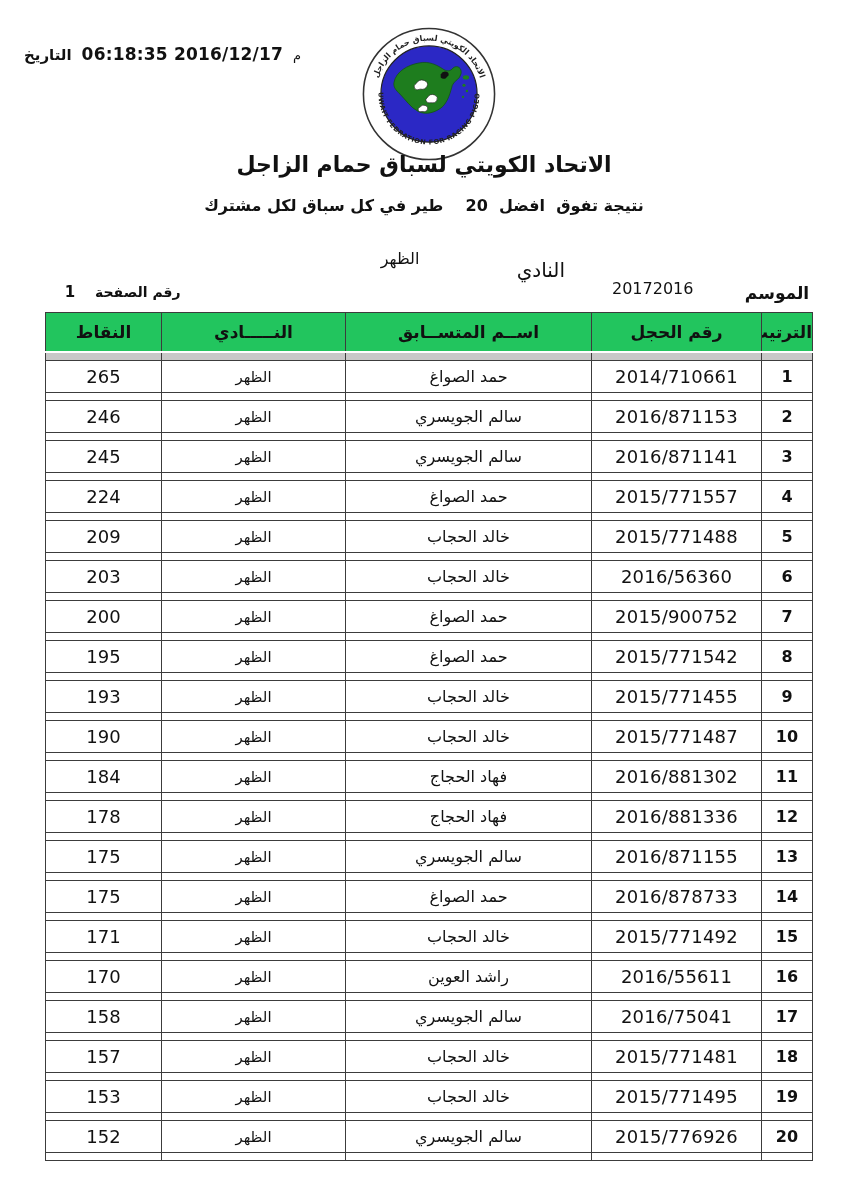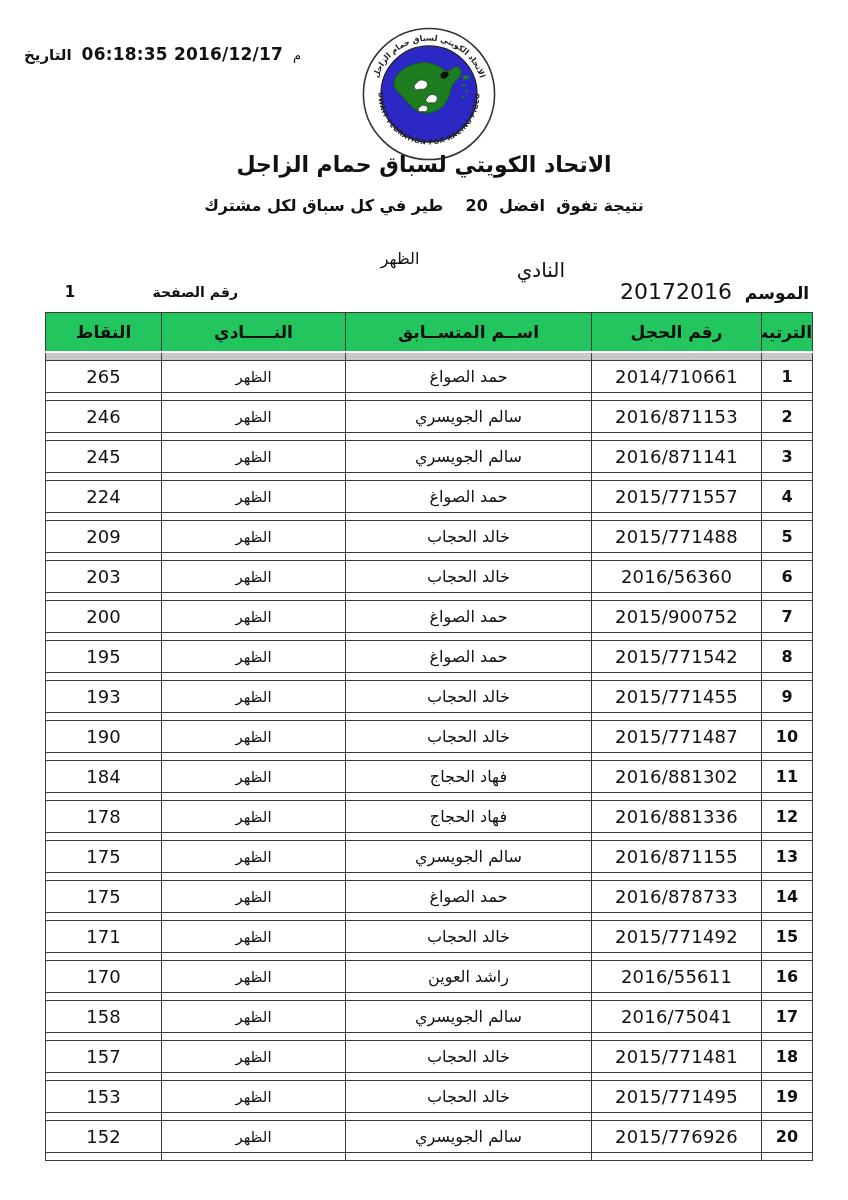--- a/index.html
+++ b/index.html
@@ -32,24 +32,24 @@
     text-align:center; font-weight:bold; font-size:16px; direction:rtl; white-space:pre;
   }
 
   
   .club-label  { position:absolute; top:258px; left:495px; width:70px; text-align:right;
                  font-weight:normal; font-size:20px; direction:rtl; }
   .club-value  { position:absolute; top:249px; left:370px; width:60px; text-align:center;
                  font-size:16px; direction:rtl; }
   .season-label{ position:absolute; top:283px; left:742px; width:70px; text-align:center;
                  font-weight:bold; font-size:17px; direction:rtl; }
-  .season-value{ position:absolute; top:279px; left:612px; width:128px; text-align:center;
-                 font-size:22px; direction:ltr; }
-  .page-label  { position:absolute; top:284px; left:95px;  width:95px; text-align:right;
-                 font-weight:bold; font-size:14px; direction:rtl;margin-left:48px; }
+  .season-value{ position:absolute; top:279px; left:612px; width:128px; text-align:left;
+                 font-size:16px; direction:ltr; }
+  .page-label  { position:absolute; top:284px; left:95px;  width:95px; text-align:left;
+                 font-weight:bold; font-size:14px; direction:rtl; }
   .page-value  { position:absolute; top:283px; left:60px;  width:20px; text-align:center;
                  font-weight:bold; font-size:15px; }
 
   
   .table-wrap { position:absolute; top:312px; left:45px; }
   table.results {
     border-collapse:collapse; table-layout:fixed; width:767px;
     direction:rtl; border:1.5px solid #3c3c3c;
   }
   .results td, .results th {

